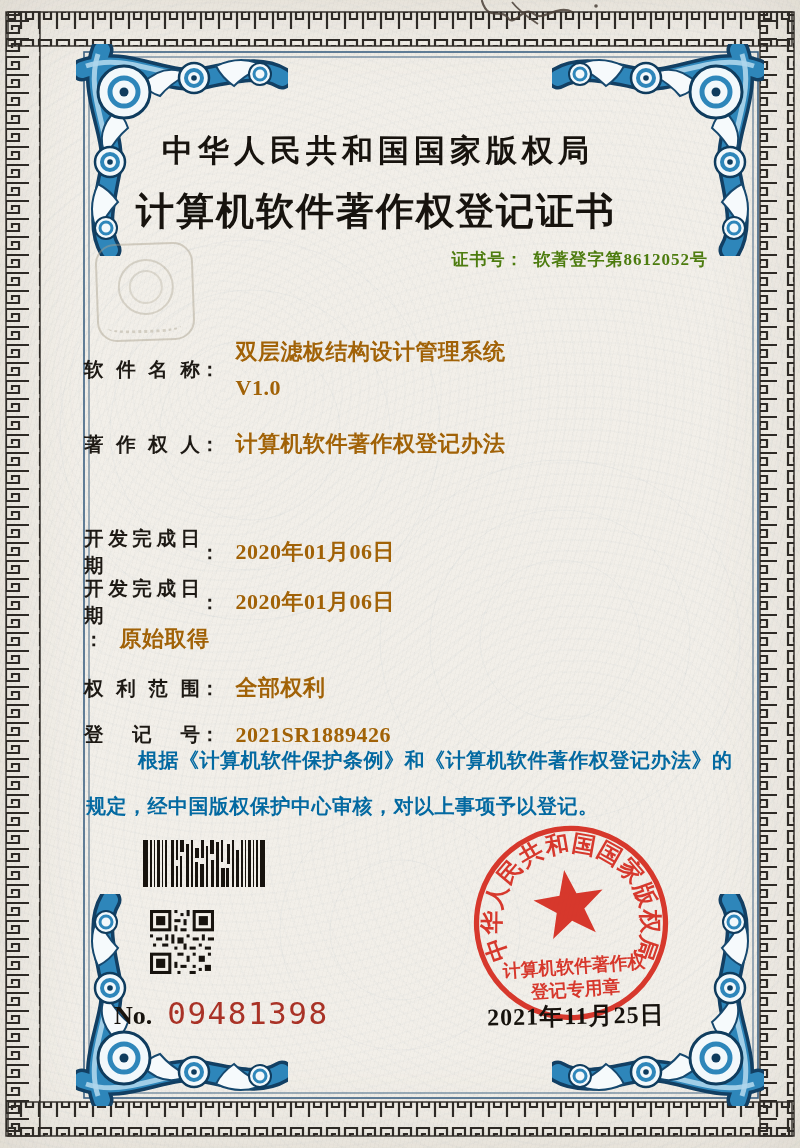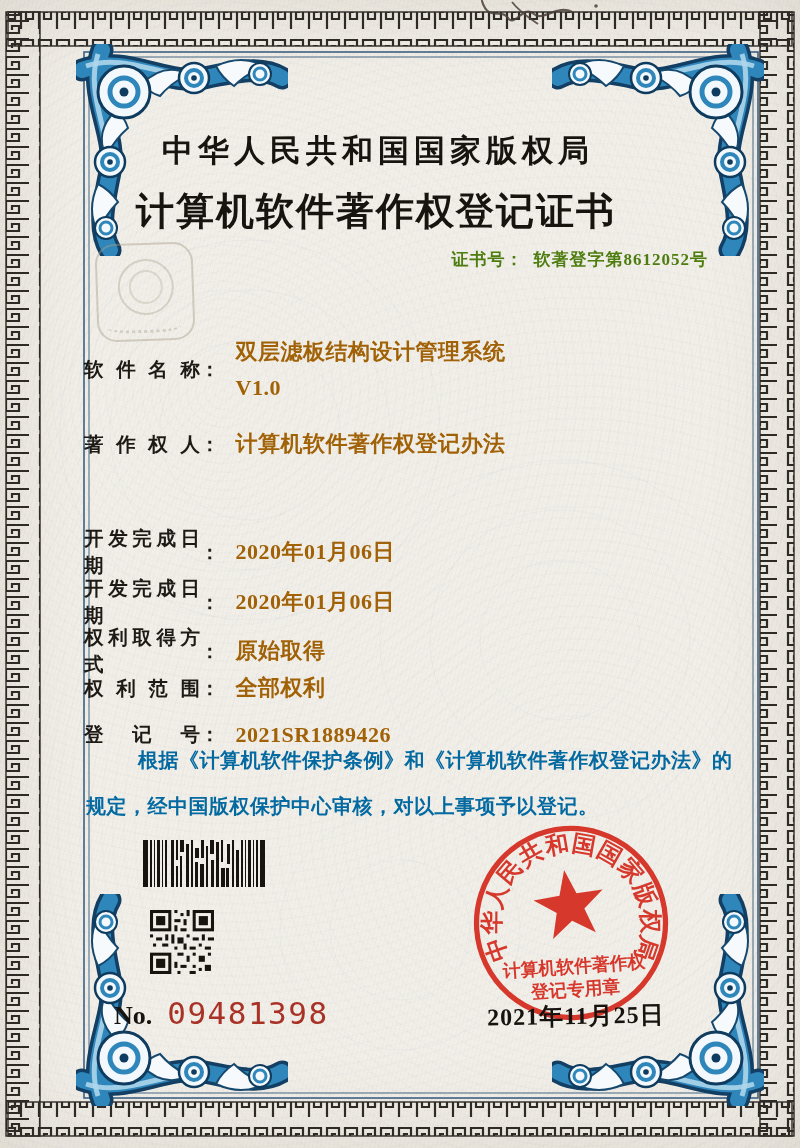--- a/index.html
+++ b/index.html
@@ -204,21 +204,20 @@
     <span class="lbl">开发完成日期</span>
       <span class="colon">：</span>
     <span class="val">2020年01月06日</span>
   </div>
   <div class="abs frow" style="top:531px">
     <span class="lbl">开发完成日期</span>
       <span class="colon">：</span>
     <span class="val">2020年01月06日</span>
   </div>
   <div class="abs frow" style="top:580px">
-    <span class="lbl">权利取得方式</span>
       <span class="colon">：</span>
     <span class="val">原始取得</span>
   </div>
   <div class="abs frow" style="top:629px">
     <span class="lbl">权利范围</span>
       <span class="colon">：</span>
     <span class="val">全部权利</span>
   </div>
   <div class="abs frow" style="top:677px">
     <span class="lbl">登记号</span>

